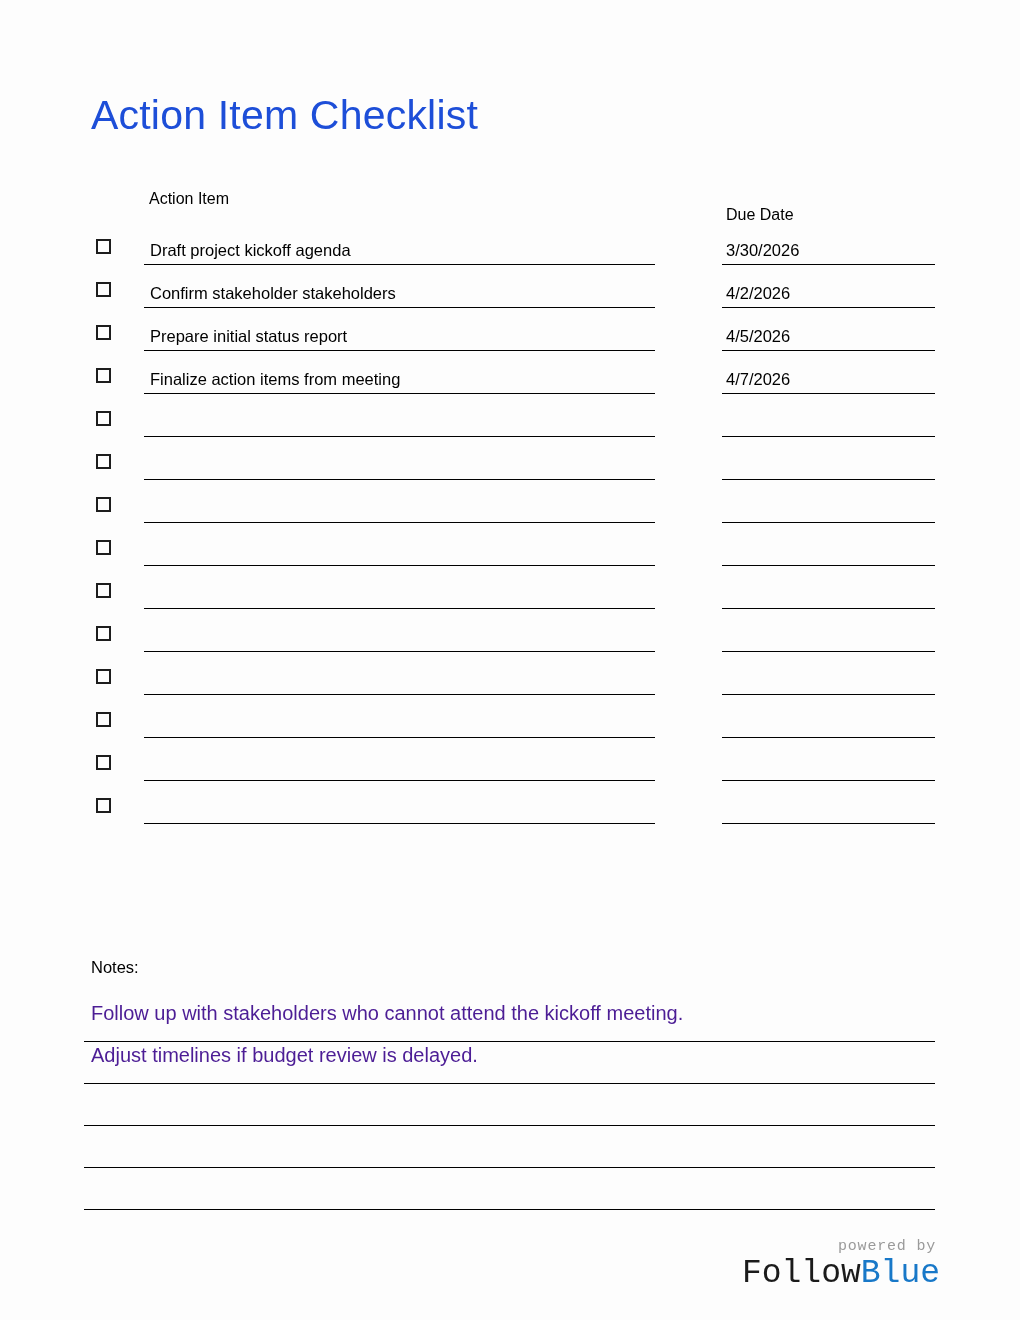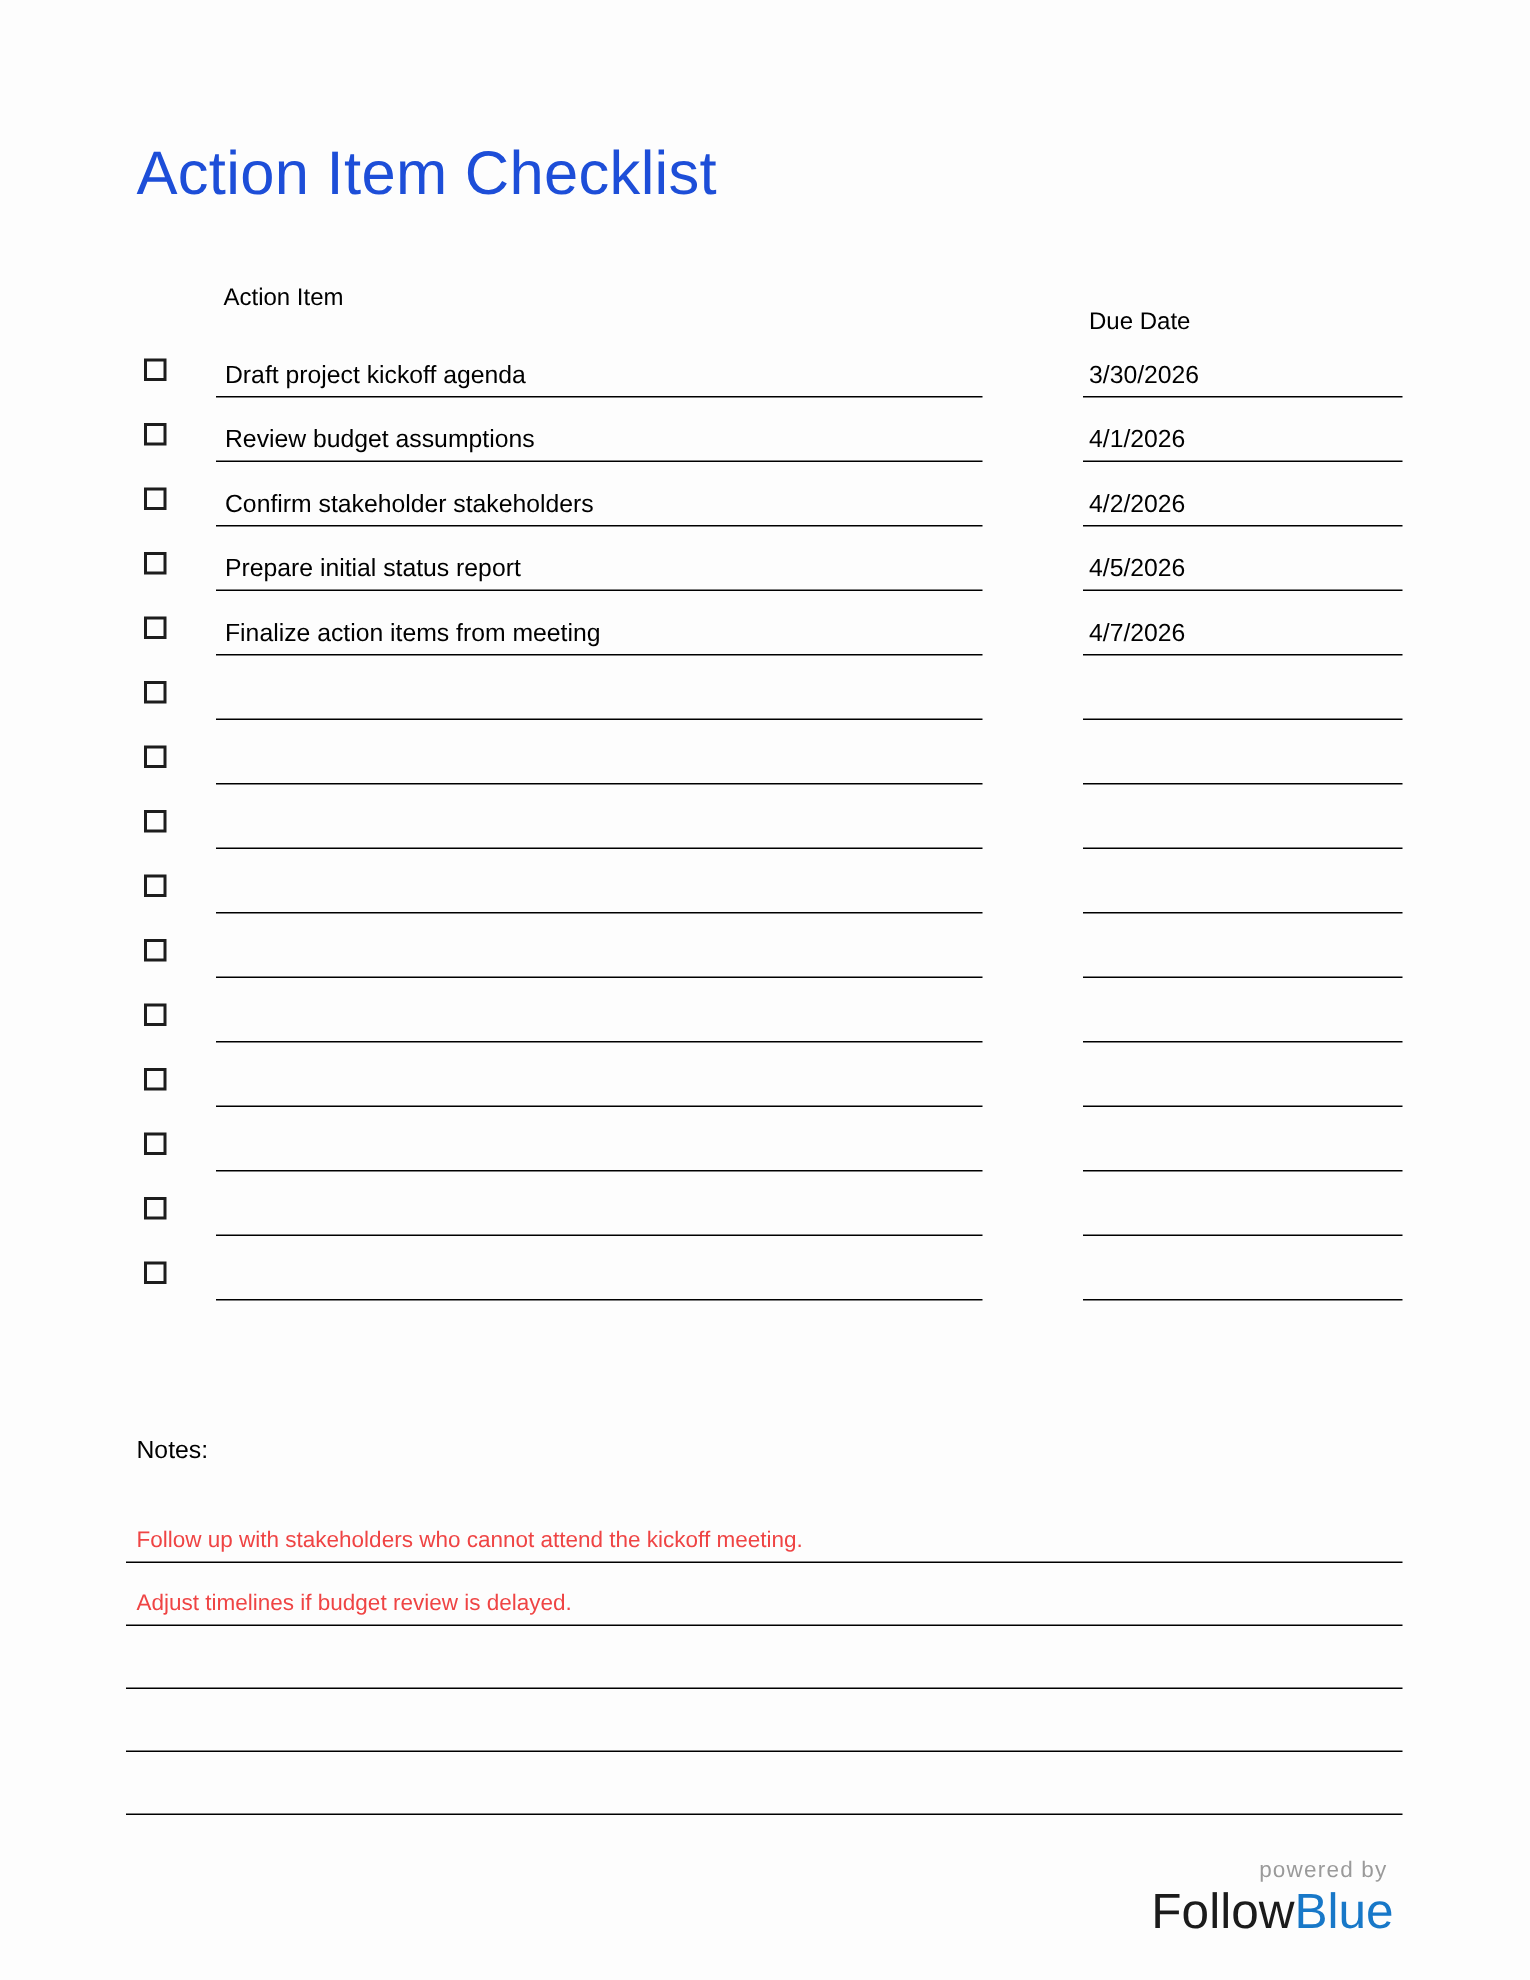--- a/index.html
+++ b/index.html
@@ -144,33 +144,34 @@
   }
   .note-line {
     position: relative;
     height: 42px;
     border-bottom: 1.6px solid #000;
     box-sizing: border-box;
   }
   .note-line .txt {
     position: absolute;
     left: 7px;
-    bottom: 5px;
-    font-size: 15px;
+    bottom: 19px;
+    font-size: 20px;
     line-height: 18px;
-    color: #ef4444;
+    color: #4c1d95;
     white-space: nowrap;
   }
 
   
   .footer {
     position: absolute;
-    right: 91px;
+    right: 80px;
     bottom: 28px;
     text-align: right;
+    font-family: Liberation Mono, monospace;
   }
   .powered {
     font-size: 15px;
     color: #9a9a9a;
     letter-spacing: 0.8px;
     margin-bottom: 1px;
     margin-right: 4px;
   }
   .brand {
     font-size: 33px;
@@ -198,29 +199,20 @@
           <div class="cell-action">
             <span class="txt">Draft project kickoff agenda</span>
           </div>
           <div class="cell-due">
             <span class="txt">3/30/2026</span>
           </div>
         </div>
         <div class="row">
           <div class="checkbox"></div>
           <div class="cell-action">
-            <span class="txt">Review budget assumptions</span>
-          </div>
-          <div class="cell-due">
-            <span class="txt">4/1/2026</span>
-          </div>
-        </div>
-        <div class="row">
-          <div class="checkbox"></div>
-          <div class="cell-action">
             <span class="txt">Confirm stakeholder stakeholders</span>
           </div>
           <div class="cell-due">
             <span class="txt">4/2/2026</span>
           </div>
         </div>
         <div class="row">
           <div class="checkbox"></div>
           <div class="cell-action">
             <span class="txt">Prepare initial status report</span>

